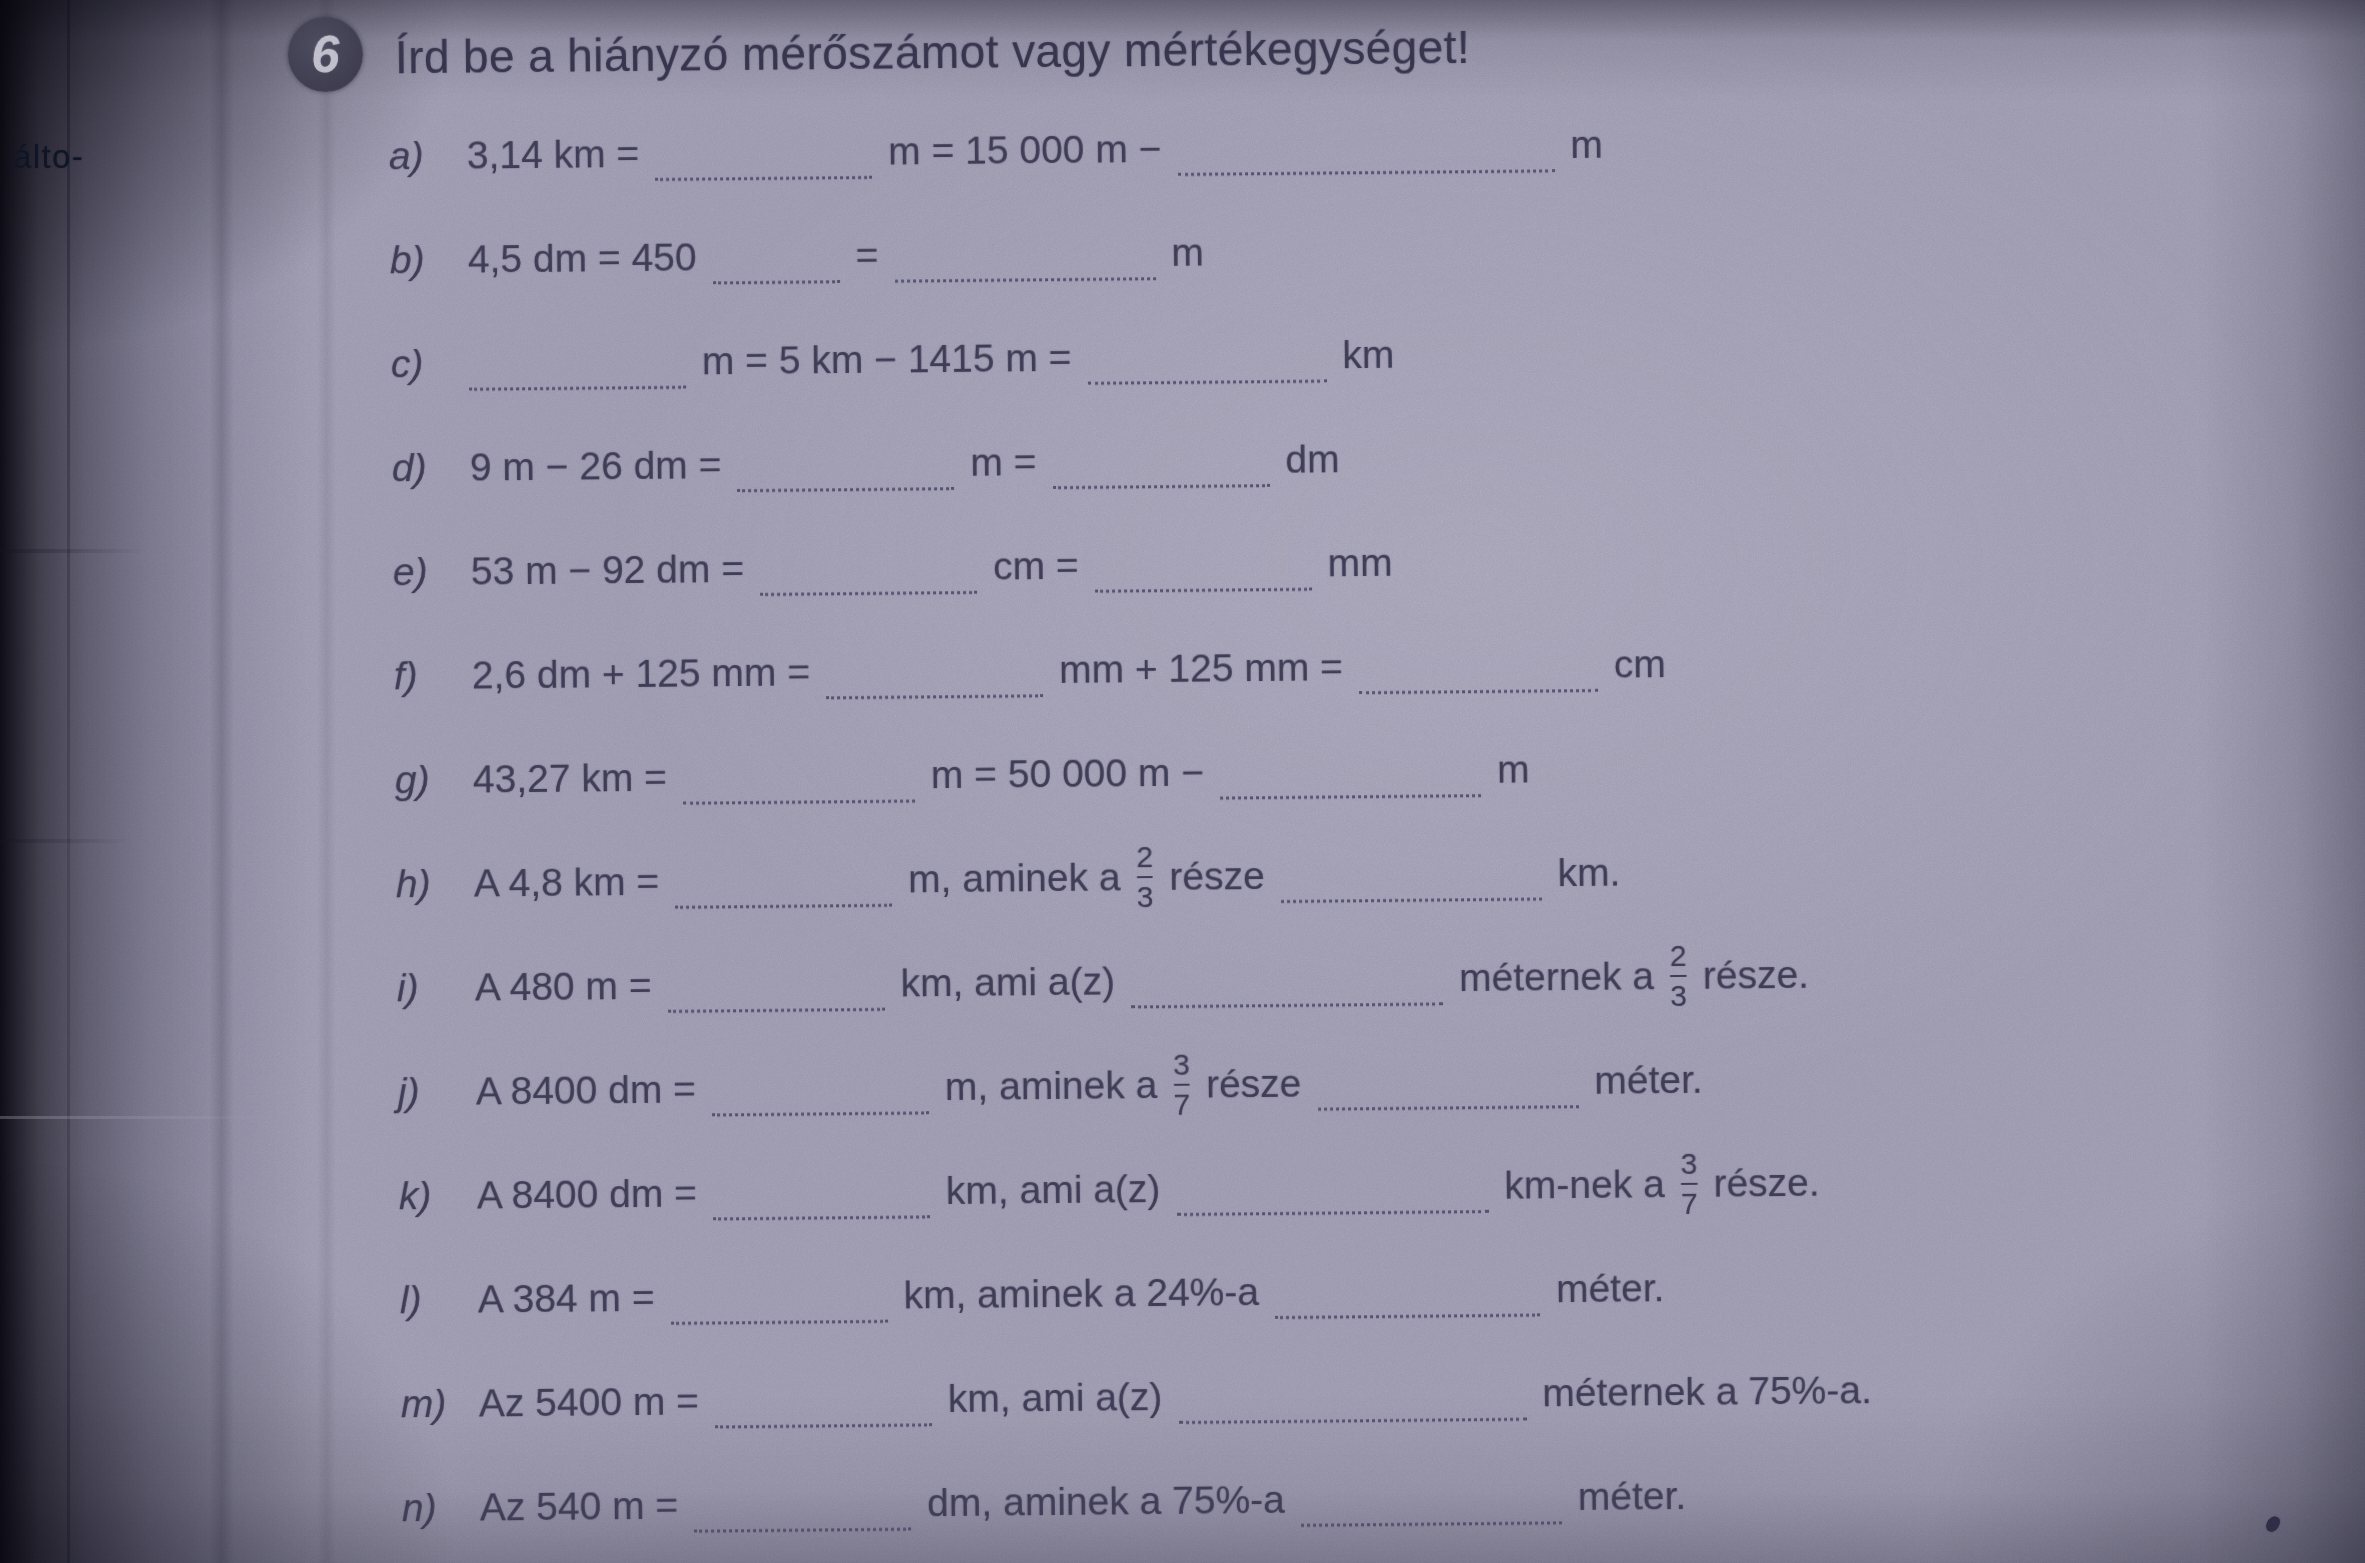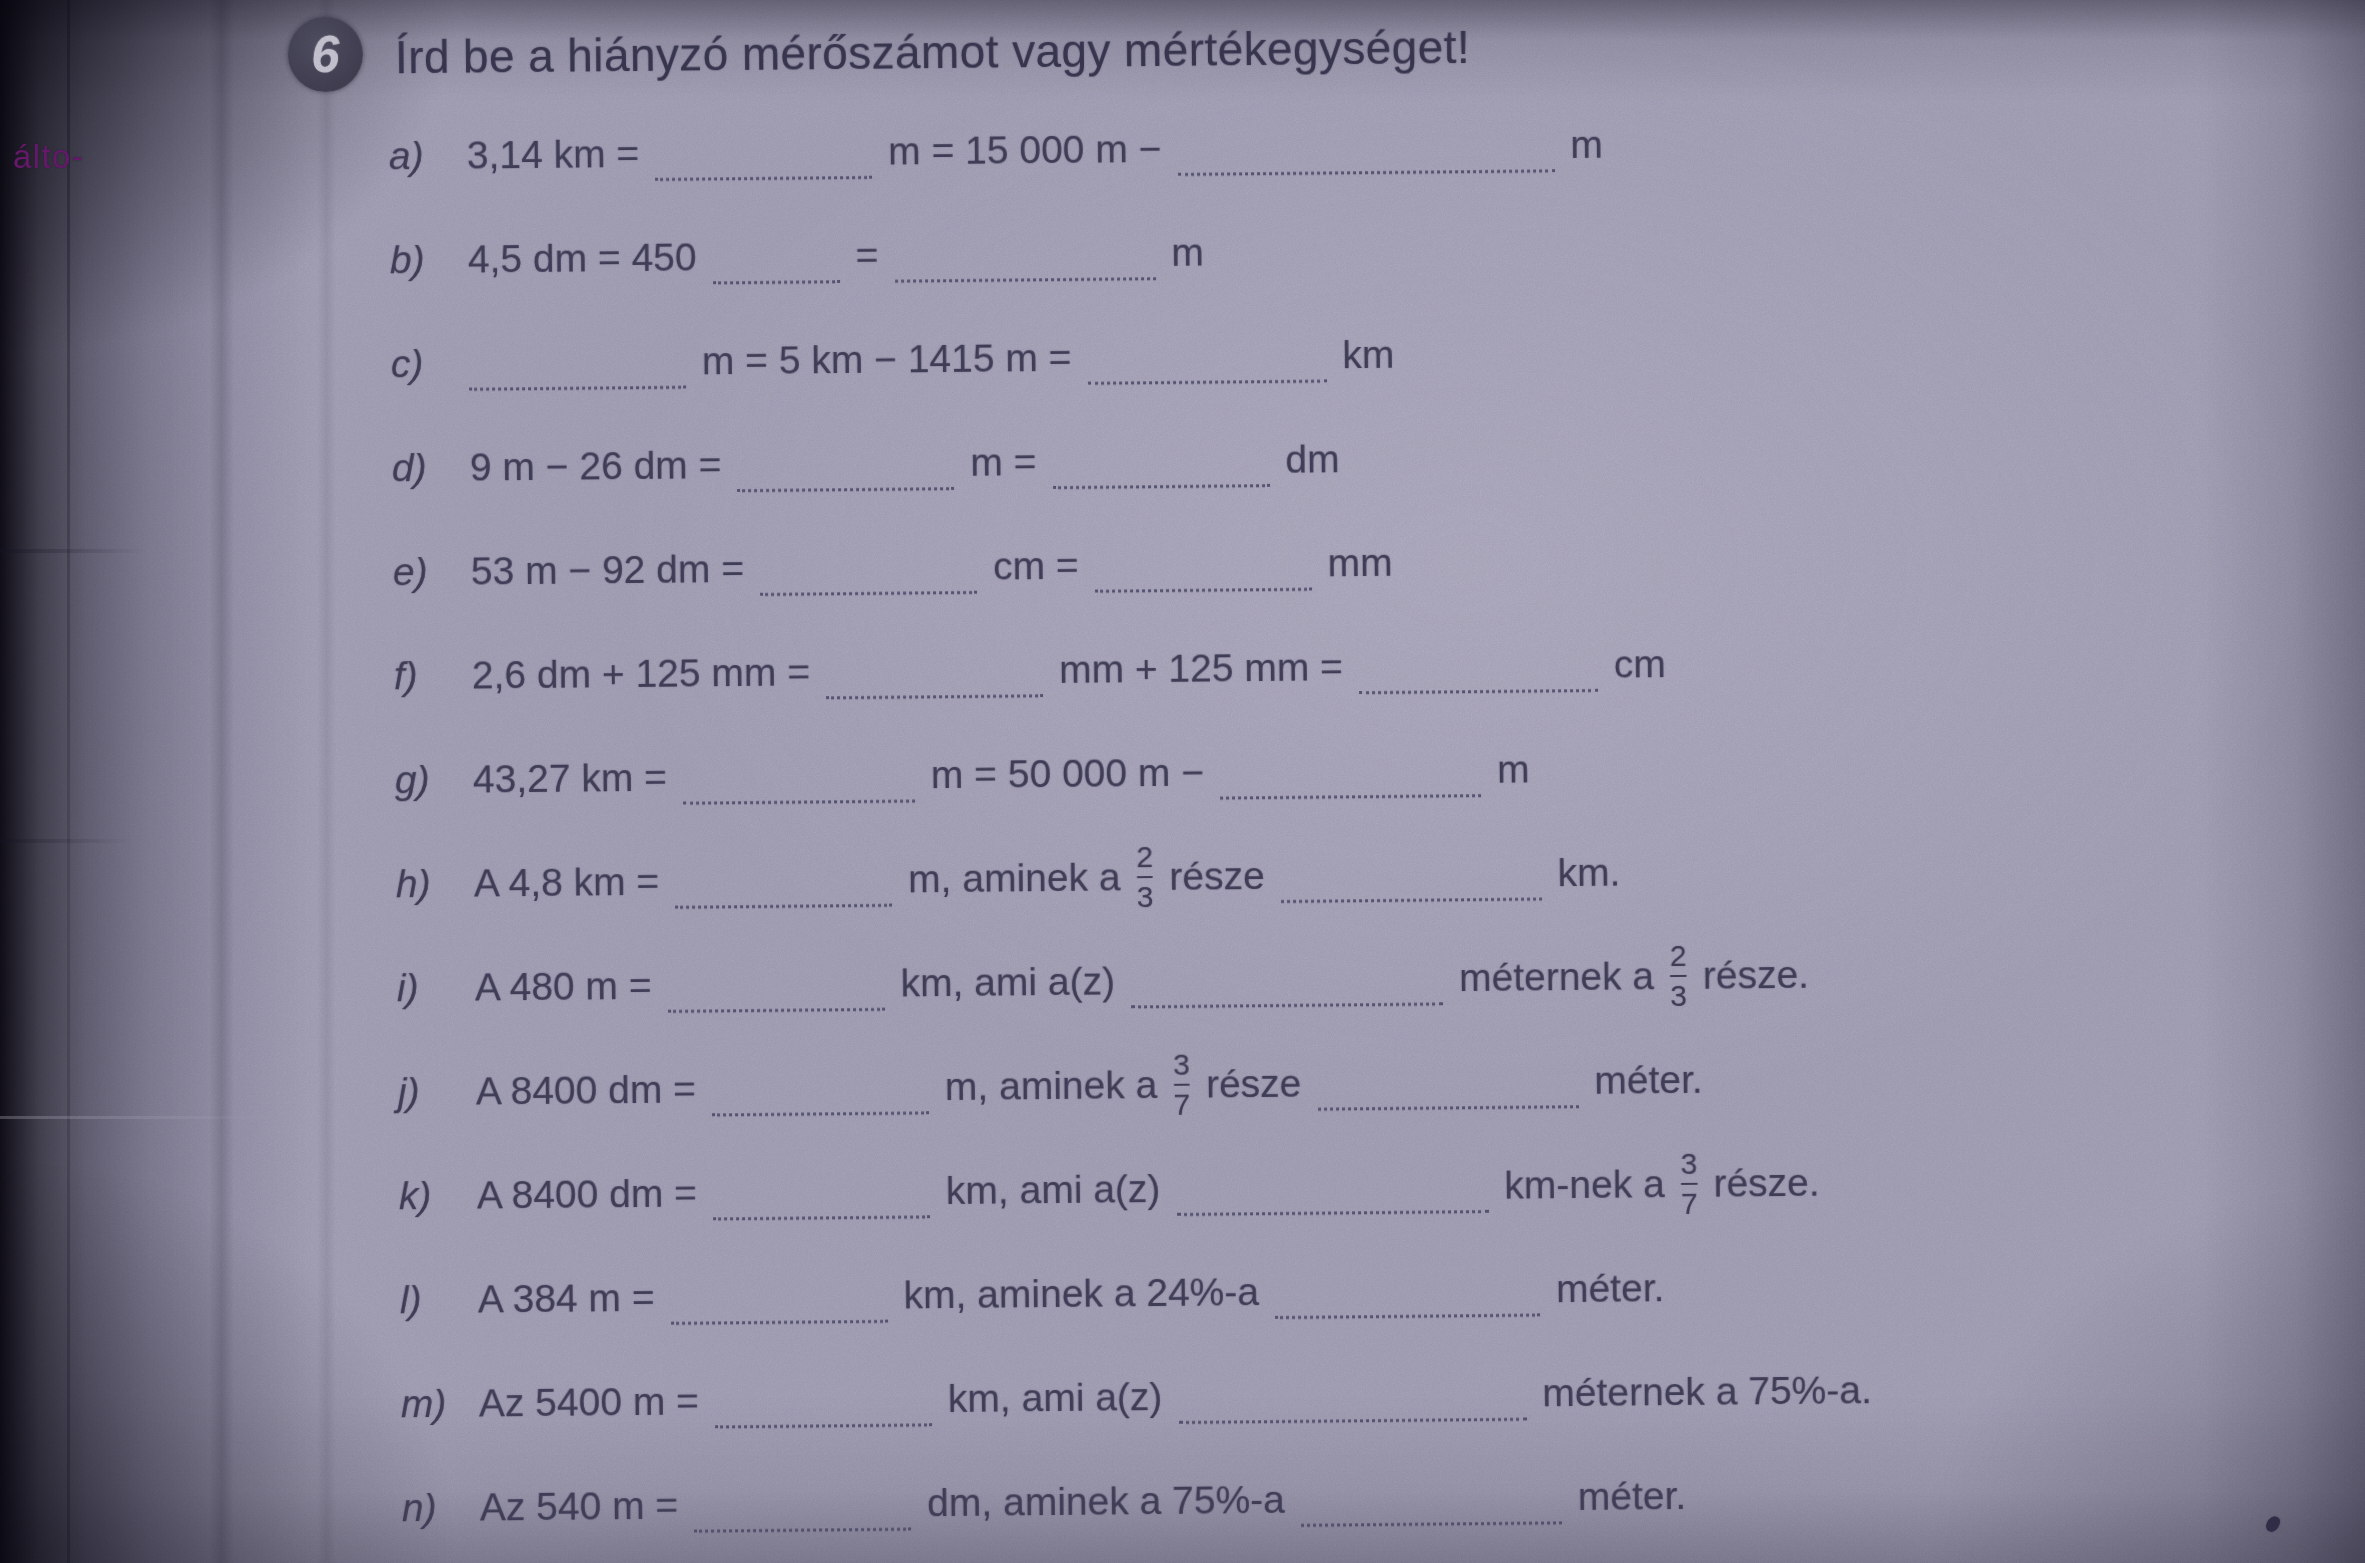--- a/index.html
+++ b/index.html
@@ -19,21 +19,21 @@
   }
   .edge-line{position:absolute;top:0;bottom:0;pointer-events:none;}
   .edge-line.l1{left:67px;width:2.9px;background:linear-gradient(180deg,rgba(16,14,30,0.38),rgba(16,14,30,0.16) 60%,rgba(16,14,30,0.30));}
   .edge-line.l2{left:209px;width:25px;background:linear-gradient(90deg,rgba(20,18,36,0) 0,rgba(20,18,36,0.16) 50%,rgba(20,18,36,0) 100%);}
   .edge-line.l3{left:317px;width:19px;background:linear-gradient(90deg,rgba(20,18,36,0) 0,rgba(20,18,36,0.10) 50%,rgba(20,18,36,0) 100%);opacity:.8;}
   .hmark{position:absolute;left:0;pointer-events:none;background:linear-gradient(90deg,rgba(24,22,42,0.35),rgba(24,22,42,0) 90%);height:3.6px;}
   .hmark.m1{top:549px;width:163px;}
   .hmark.m2{top:839px;width:149px;opacity:.8;}
   .hmark.m3{top:1116px;width:290px;height:2.9px;background:linear-gradient(90deg,rgba(225,222,240,0.28),rgba(225,222,240,0) 95%);}
   .margin-word{
-    position:absolute;left:13px;top:138px;font-size:33px;color:#701a75;
+    position:absolute;left:13px;top:138px;font-size:33px;color:#0f172a;
     letter-spacing:1.4px;text-shadow:0 0 1.4px rgba(33,31,48,0.7);
   }
   .tilt{
     position:absolute;left:0;top:0;width:2366px;height:1563px;
     transform:rotate(-0.55deg);transform-origin:217px 797px;
     filter:blur(0.3px);
     color:#45435f;
   }
   .title-wrap{position:absolute;left:402px;top:19px;height:80px;}
   .badge{

